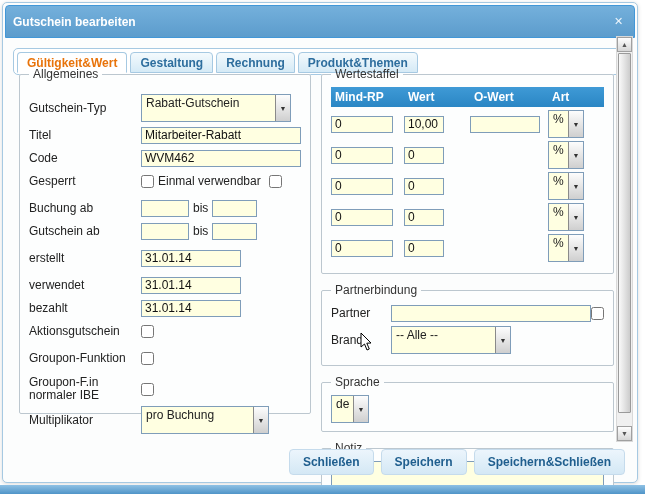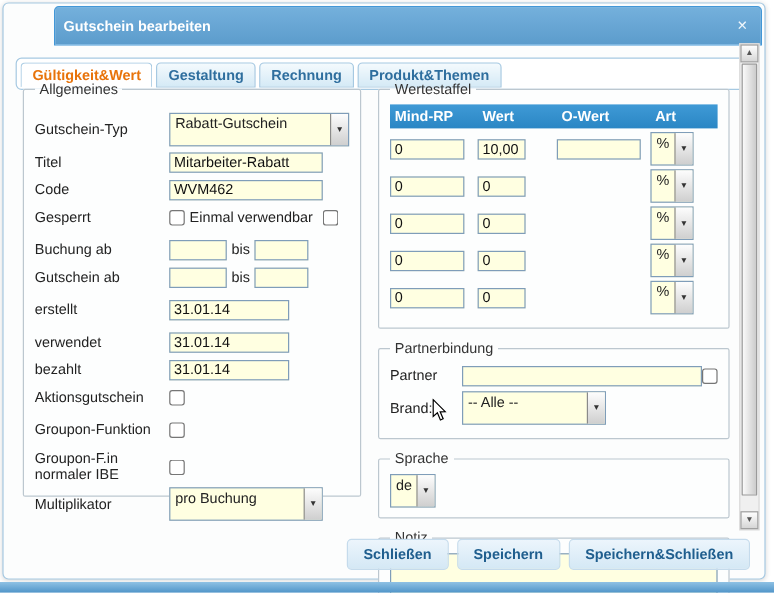--- a/index.html
+++ b/index.html
@@ -13,21 +13,21 @@
   .page-strip { position:absolute; left:0; right:0; bottom:0; height:9px;
     background:linear-gradient(#8fc1e4,#4f94c8); }
 
   
   .dialog { position:absolute; left:2px; top:2px; width:636px; height:481px;
     background:#fcfdfd; border:1px solid #a6c9e2; border-radius:5px;
     padding:2px; box-shadow:0 1px 4px rgba(0,0,0,.15); }
   .titlebar { height:33px; border-radius:4px 4px 0 0;
     background:linear-gradient(#74b0dc,#5c9ccc);
     border:1px solid #4297d7; color:#fff; font-weight:bold;
-    display:flex; align-items:center; padding:12px 7px;margin-left:40px; }
+    display:flex; align-items:center; padding:12px 7px; }
   .titlebar .close { margin-left:auto; width:17px; height:17px; display:flex;
     align-items:center; justify-content:center; font-size:11px; font-weight:bold;
     color:#eef6fc; border-radius:3px; cursor:pointer; }
 
   
   .tabs-bar { margin:10px 8px 5px 8px; height:27px; border:1px solid #a6c9e2;
     border-radius:5px; background:#fff; padding:3px 3px 0 3px;
     display:flex; gap:3px; }
   .tab { border:1px solid #a6c9e2; border-bottom:1px solid #a6c9e2;
     border-radius:4px 4px 0 0; padding:3px 9px 2px 9px; font-weight:bold;
@@ -45,21 +45,21 @@
   .col-left fieldset { height:347px; }
   .col-right { flex:1; display:flex; flex-direction:column; gap:9px; }
 
   .frow { display:flex; align-items:center; min-height:20px; margin-bottom:3px; }
   .flabel { width:112px; flex:0 0 112px; }
   .flabel.two-line { line-height:13px; }
   .gap6 { margin-top:7px; }
 
   .tin { background:#ffffe1; border:1px solid #7f9db9; height:17px;
     padding:1px 3px; font-family:inherit; font-size:12px; color:#111; }
-  .w148{width:128px;} .w100{width:100px;} .w48{width:48px;} .w45{width:45px;}
+  .w148{width:160px;} .w100{width:100px;} .w48{width:48px;} .w45{width:45px;}
   .w62{width:62px;} .w58{width:40px;} .w70{width:70px;} .w200{width:200px;}
 
   .sel { display:inline-flex; align-items:stretch; border:1px solid #7f9db9;
     background:#ffffe1; height:28px; cursor:pointer; }
   .sel .txt { padding:1px 4px; flex:1; white-space:nowrap; overflow:hidden; }
   .sel .arw { width:15px; flex:0 0 15px; background:linear-gradient(#fdfdfd,#cfcfcf);
     border-left:1px solid #8a8a8a; display:flex; align-items:center;
     justify-content:center; font-size:7px; color:#333; }
   .selw150{width:150px;} .selw128{width:128px;} .selw120{width:120px;}
   .selw38{width:38px;} .selw36{width:36px;}

